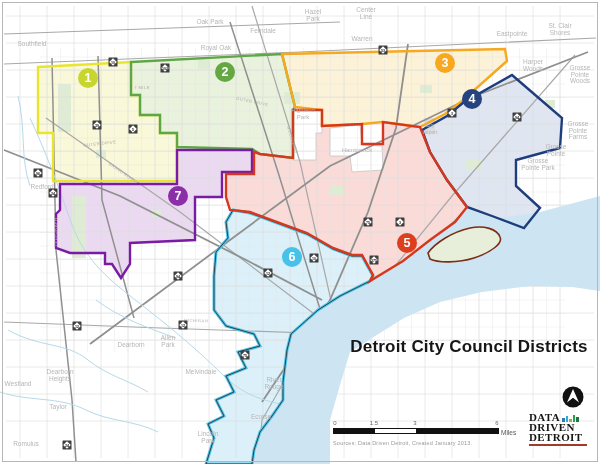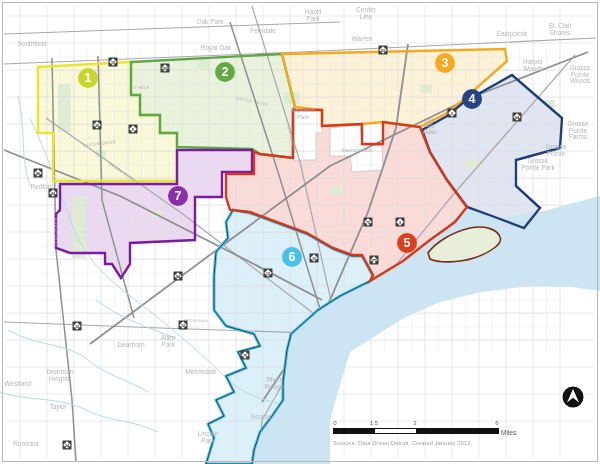--- a/index.html
+++ b/index.html
@@ -371,34 +371,50 @@
           <circle cx="292" cy="257" r="10" fill="#47c1e8"></circle>
           <text x="292" y="261.3" font-size="12.5" font-weight="bold" fill="#fff" text-anchor="middle">6</text>
         </g>
         <g>
           <circle cx="178" cy="196" r="10" fill="#8a2fa8"></circle>
           <text x="178" y="200.3" font-size="12.5" font-weight="bold" fill="#fff" text-anchor="middle">7</text>
         </g>
       </g>
   </svg>
 
+  <div class="overlay map-title">Detroit City Council Districts</div>
 
   <div class="overlay scalebar">
     <span class="tick" style="left:2px">0</span>
     <span class="tick" style="left:41px">1.5</span>
     <span class="tick" style="left:82px">3</span>
     <span class="tick" style="left:164px">6</span>
     <span class="bar"></span>
     <span class="unit">Miles</span>
   </div>
 
   <div class="overlay source-note">Sources: Data Driven Detroit, Created January 2013.</div>
 
   <div class="overlay north">
     <svg width="24" height="24" viewBox="0 0 24 24">
       <circle cx="12" cy="12" r="10.5" fill="#111"></circle>
       <path d="M12,4 L18,17.5 L12,12.8 L6,17.5 Z" fill="#fff"></path>
     </svg>
   </div>
 
+  <div class="overlay logo">
+    <div class="row">
+      <span class="word">DATA</span>
+      <span class="bars" id="logoBars">
+          <i style="height: 4px; background: rgb(43, 123, 185);"></i>
+          <i style="height: 6px; background: rgb(55, 167, 215);"></i>
+          <i style="height: 3px; background: rgb(125, 194, 66);"></i>
+          <i style="height: 7px; background: rgb(42, 160, 74);"></i>
+          <i style="height: 5px; background: rgb(29, 122, 62);"></i>
+        </span>
+    </div>
+    <div class="word">DRIVEN</div>
+    <div class="word">DETROIT</div>
+    <div class="tagline"></div>
+  </div>
 
   <div class="frame"></div>
 </div>
 
 </body></html>

